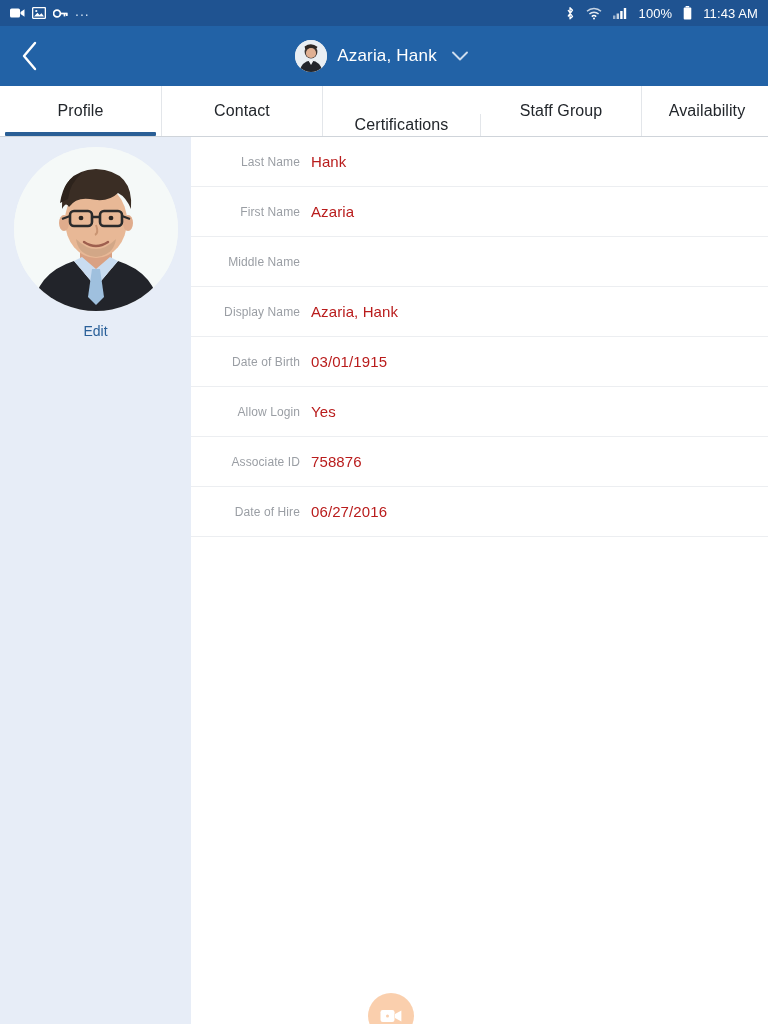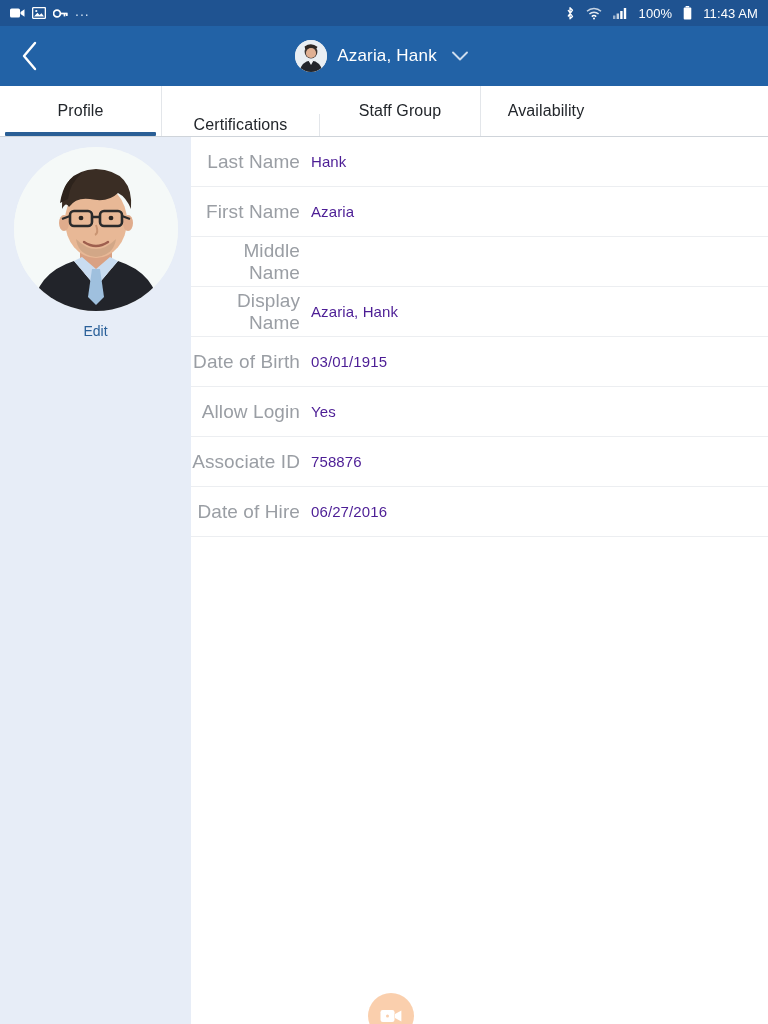--- a/index.html
+++ b/index.html
@@ -95,25 +95,25 @@
   .form {
     position:absolute; top:0; left:191px; width:577px; height:887px;
     background:#ffffff;
   }
   .row {
     height:50px; display:flex; align-items:center;
     border-bottom:1px solid #eceef1;
   }
   .row-label {
     width:120px; text-align:right; padding-right:11px;
-    font-size:19px; color:#9a9ea4; letter-spacing:.1px;
+    font-size:12px; color:#9a9ea4; letter-spacing:.1px;
     flex:none;
   }
   .row-value {
-    font-size:15px; color:#4c1d95; letter-spacing:.1px;
+    font-size:15px; color:#b91c1c; letter-spacing:.1px;
   }
 
   
   .fab {
     position:absolute; left:368px; top:993px;
     width:46px; height:46px; border-radius:50%;
     background:#f6a96b; opacity:.55;
     display:flex; align-items:center; justify-content:center;
     filter:blur(.6px);
     cursor:pointer;
@@ -205,20 +205,23 @@
           <path d="M3 3.5 L10 10.5 L17 3.5" fill="none" stroke="#cddcee" stroke-width="1.9" stroke-linecap="round" stroke-linejoin="round"></path>
         </svg>
       </div>
     </div>
   </div>
 
   <div class="tabbar">
     <div class="tab w1 active">
       <span>Profile</span>
     </div>
+    <div class="tab w2">
+      <span>Contact</span>
+    </div>
     <div class="tab w3">
       <span>Certifications</span>
     </div>
     <div class="tab w4">
       <span>Staff Group</span>
     </div>
     <div class="tab w5">
       <span>Availability</span>
     </div>
   </div>

